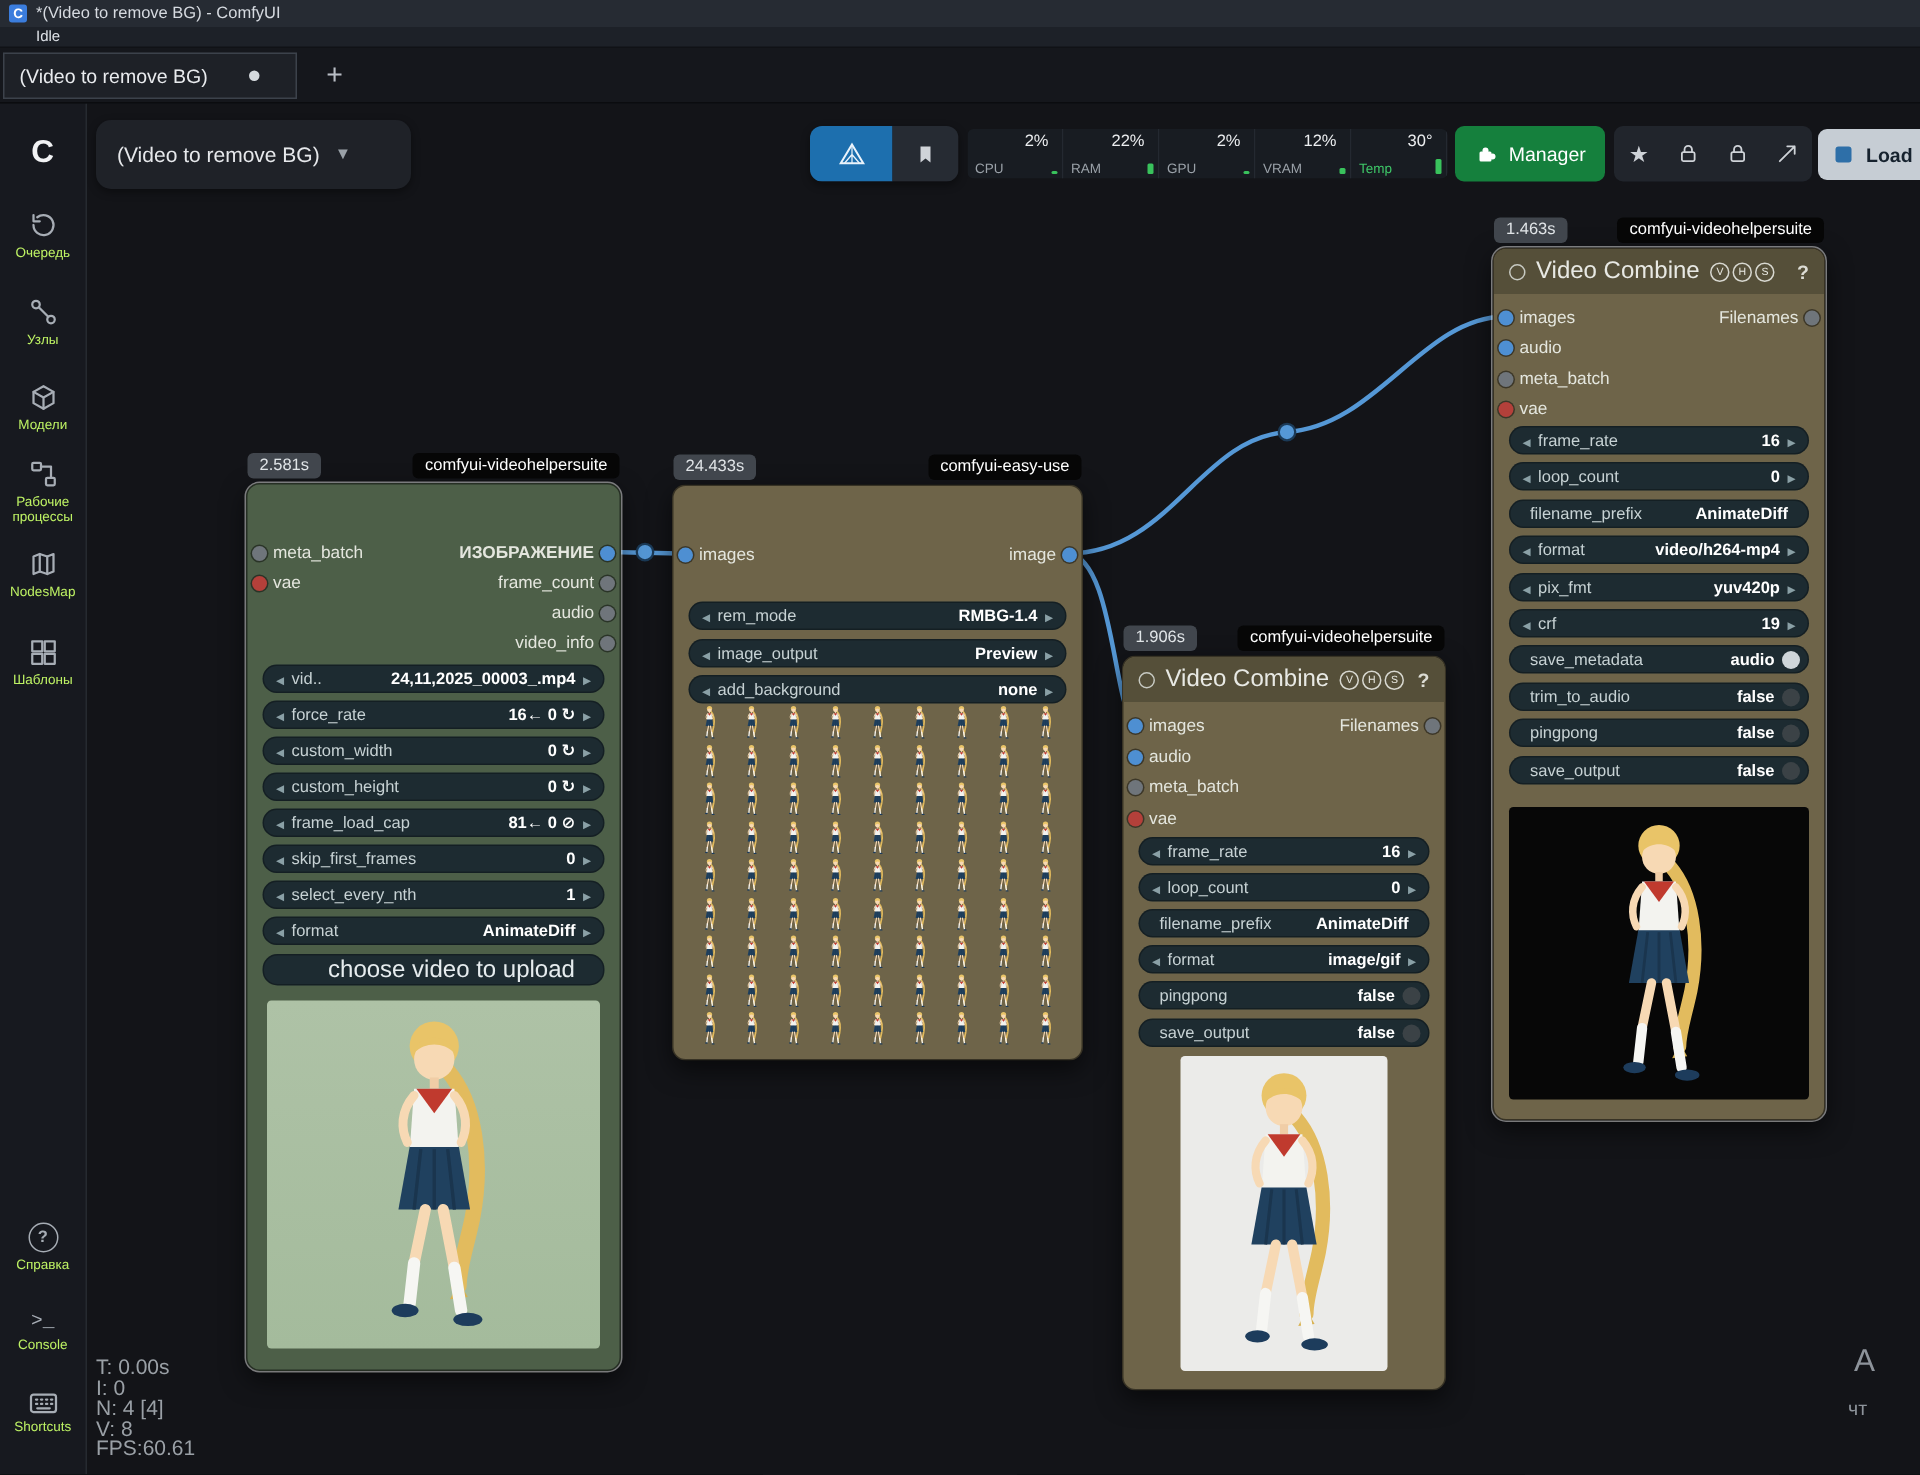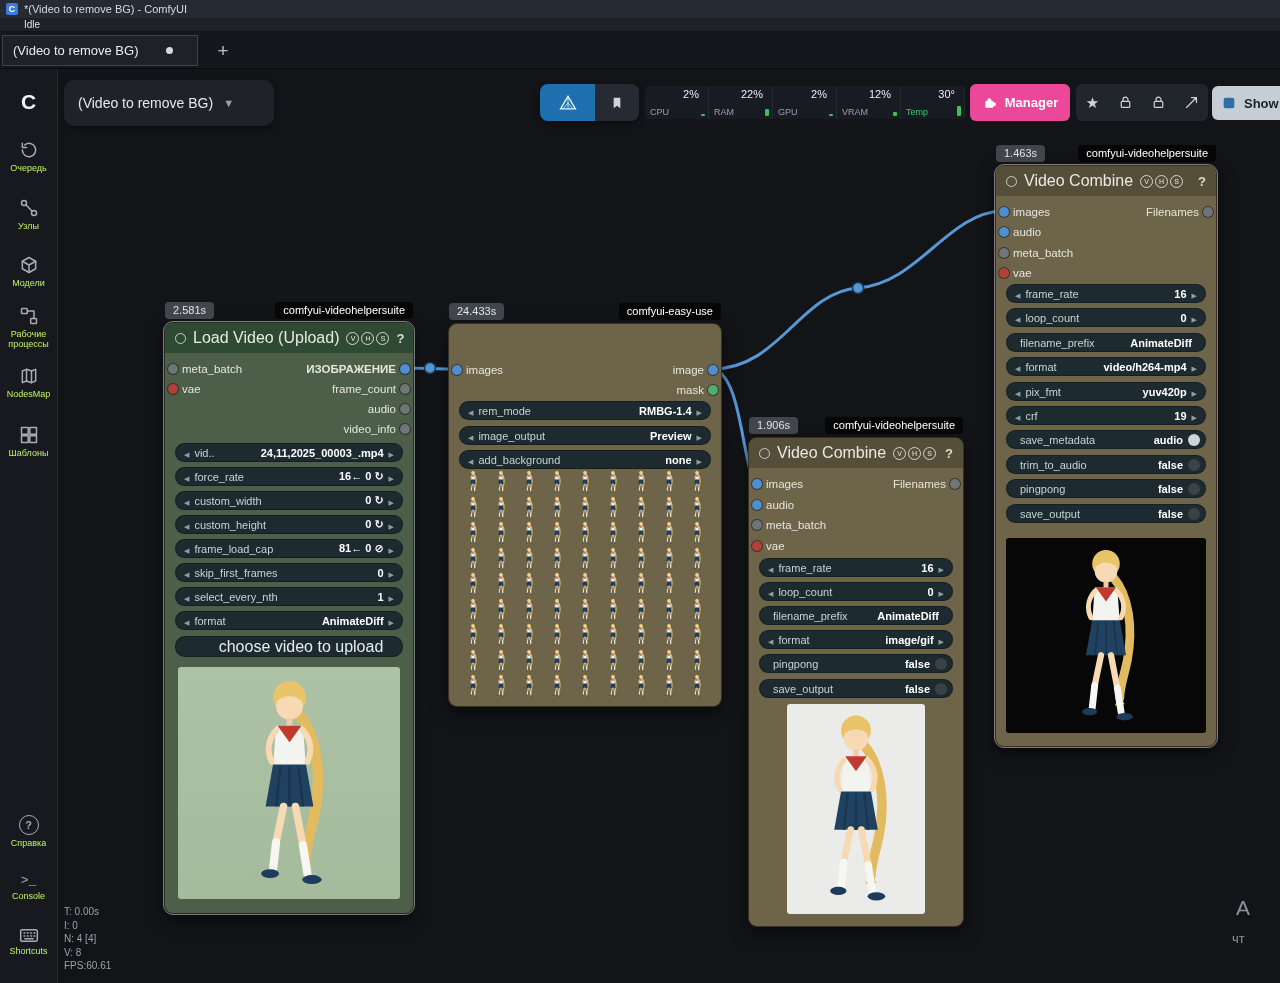--- a/index.html
+++ b/index.html
@@ -53,34 +53,34 @@
   .tb{position:absolute;z-index:10;}
   .tb-left{left:540px;top:84px;height:37px;display:flex;border-radius:8px;overflow:hidden;
            box-shadow:0 2px 6px rgba(0,0,0,.4);}
   .btn-run{width:55px;background:#1d6fae;display:flex;align-items:center;justify-content:center;cursor:pointer;}
   .btn-bm{width:44px;background:#262b33;display:flex;align-items:center;justify-content:center;cursor:pointer;}
   .stats{left:645px;top:86px;height:33px;display:flex;border-radius:4px;overflow:hidden;}
   .stat{width:64px;height:33px;background:#181c22;border-right:1px solid #242931;position:relative;box-sizing:border-box;}
   .stat .sval{position:absolute;right:9px;top:2px;font-size:11px;color:#eceef0;}
   .stat .slab{position:absolute;left:5px;bottom:2px;font-size:9px;color:#9aa1a8;}
   .stat .sbar{position:absolute;right:3px;bottom:3px;width:4px;background:#39c25c;border-radius:1px;}
-  .btn-manager{left:970px;top:84px;width:100px;height:37px;background:#ec4899;border-radius:6px;
+  .btn-manager{left:970px;top:84px;width:100px;height:37px;background:#15803d;border-radius:6px;
                display:flex;align-items:center;justify-content:center;gap:7px;color:#fff;
-               font-size:13px;cursor:pointer;font-weight:bold;}
+               font-size:13px;cursor:pointer;}
   .icongrp{left:1076px;top:84px;height:37px;display:flex;background:#21252c;border-radius:6px;}
   .icbtn{width:33px;display:flex;align-items:center;justify-content:center;color:#cfd3d8;cursor:pointer;}
   .icbtn svg{stroke:#cfd3d8;fill:none;stroke-width:1.7;stroke-linecap:round;stroke-linejoin:round;}
   .star::before{content:"★";font-size:15px;}
   .btn-show{left:1212px;top:86px;width:92px;height:34px;background:#c6cdd4;border-radius:6px;
             display:flex;align-items:center;gap:7px;padding-left:9px;box-sizing:border-box;
             color:#16222e;font-size:13px;font-weight:bold;cursor:pointer;}
 
   
   .wires{position:absolute;left:0;top:0;width:1280px;height:983px;z-index:2;pointer-events:none;}
-  .cstats{position:absolute;left:64px;top:905px;z-index:3;font-size:10px;line-height:13.5px;color:#9aa0a6;}
+  .cstats{position:absolute;left:64px;top:905px;z-index:3;font-size:14px;line-height:13.5px;color:#9aa0a6;}
   .cstats span{display:block;}
   .partial-a{position:absolute;left:1236px;top:896px;font-size:21px;color:#8d939a;z-index:3;}
   .partial-b{position:absolute;left:1232px;top:931px;font-size:13px;color:#8d939a;z-index:3;}
 
   
   .node{position:absolute;border-radius:9px;background:var(--body);z-index:4;
         border:1px solid rgba(0,0,0,.5);box-shadow:0 6px 16px rgba(0,0,0,.55);text-decoration:underline;}
   .node.sel{outline:1.5px solid rgba(255,255,255,.45);}
   .nheader{position:absolute;left:0;top:0;right:0;height:30px;background:var(--header);
            border-radius:8px 8px 0 0;display:flex;align-items:center;gap:7px;
@@ -314,36 +314,26 @@
       <svg width="17" height="17" viewBox="0 0 24 24">
           <path d="M5 19 L19 5 M12 5h7v7"></path>
         </svg>
     </div>
   </div>
 
   <div class="tb btn-show">
     <svg width="16" height="16" viewBox="0 0 24 24">
         <rect x="4" y="4" width="16" height="16" rx="3" fill="#2e6fa8"></rect>
       </svg>
-    <span>Show</span>
+    <span>Load</span>
   </div>
 
   <div class="node sel" style="left:164px;top:322px;width:248px;height:590px;--body:#4d5f48;--header:#2f4a33">
     <div class="tbadge">2.581s</div>
     <div class="pbadge">comfyui-videohelpersuite</div>
-    <div class="nheader">
-      <span class="cdot"></span>
-      <span class="ntitle">Load Video (Upload)</span>
-      <span class="vhs">
-          <span class="vchip">V</span>
-          <span class="vchip">H</span>
-          <span class="vchip">S</span>
-        </span>
-      <span class="helpq"></span>
-    </div>
     <div class="iorow" style="top:36px">
       <span class="p l pg"></span>
       <span>meta_batch</span>
       <span class="rgt" style="font-weight:bold">ИЗОБРАЖЕНИЕ</span>
       <span class="p r pb"></span>
     </div>
     <div class="iorow" style="top:56px">
       <span class="p l pr"></span>
       <span>vae</span>
       <span class="rgt">frame_count</span>
@@ -416,24 +406,20 @@
   </div>
 
   <div class="node" style="left:448px;top:323px;width:272px;height:382px;--body:#6e6449;--header:#554f39">
     <div class="tbadge">24.433s</div>
     <div class="pbadge">comfyui-easy-use</div>
     <div class="iorow" style="top:36px">
       <span class="p l pb"></span>
       <span>images</span>
       <span class="rgt">image</span>
       <span class="p r pb"></span>
-    </div>
-    <div class="iorow" style="top:56px">
-      <span class="rgt">mask</span>
-      <span class="p r pgr"></span>
     </div>
     <div class="wid" style="top:77px">
       <span class="al"></span>
         <span class="wlabel">rem_mode</span>
       <span class="wvalue">RMBG-1.4</span>
         <span class="ar"></span>
     </div>
     <div class="wid" style="top:102px">
       <span class="al"></span>
         <span class="wlabel">image_output</span>

